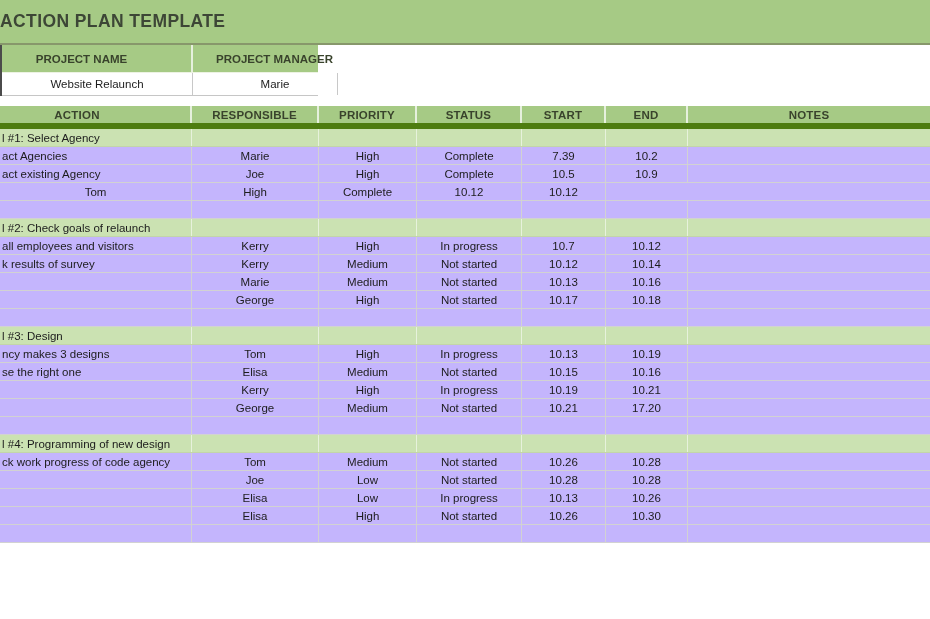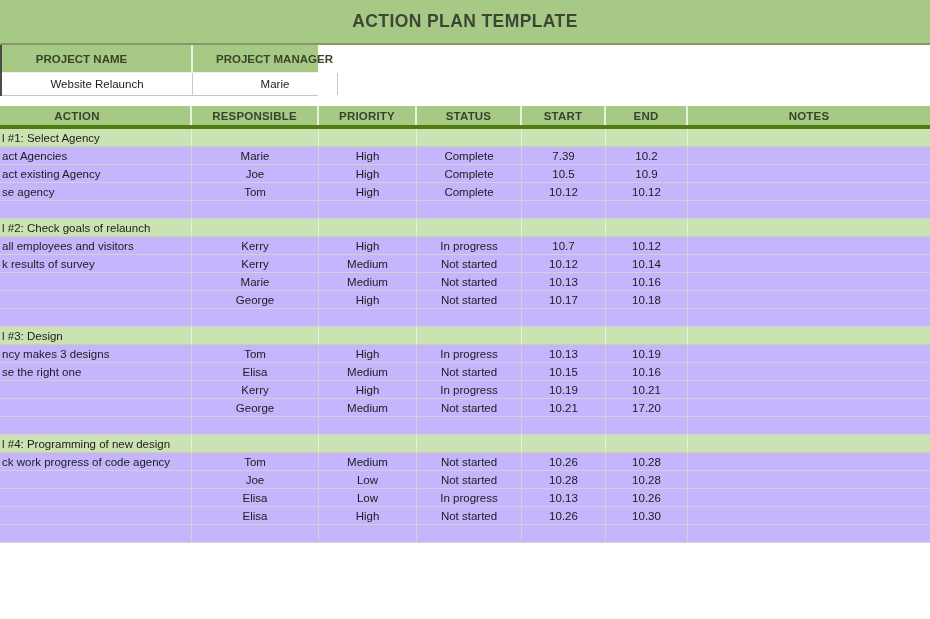--- a/index.html
+++ b/index.html
@@ -6,21 +6,21 @@
   .screen{
     position:relative;width:930px;height:619px;overflow:hidden;background:#ffffff;
     font-family:"Liberation Sans",sans-serif;-webkit-font-smoothing:antialiased;
   }
   
   .banner{
     position:absolute;top:0;left:0;width:100%;height:43px;
     background:var(--banner-green);border-bottom:2px solid #87976b;
   }
   .title{
-    text-align:center;line-height:43px;font-weight:bold;font-size:17.5px;
+    text-align:left;line-height:43px;font-weight:bold;font-size:17.5px;
     color:#3d4636;letter-spacing:.4px;
   }
   
   .project{position:absolute;top:45px;left:0;width:318px;border-left:2px solid #4b4b4b;box-sizing:border-box;}
   .p-row{display:grid;grid-template-columns:191px 125px;gap:20px;}
   .p-head{height:27px;background:var(--header-green);border-bottom:1px solid #edf3e3;}
   .p-val{height:22px;background:#fff;border-bottom:1px solid #c6c6c6;}
   .p-cell{
     display:flex;align-items:center;justify-content:center;overflow:hidden;white-space:nowrap;
     font-size:11.5px;color:#1c1c1c;
@@ -28,21 +28,21 @@
   .p-head .p-cell{font-weight:bold;color:#39432c;border-right:2px solid rgba(255,255,255,.72);}
   .p-val .p-cell{border-right:1px solid #c8c8c8;}
   .p-cell.shift-h{padding-right:30px;}
   .p-cell.shift-v{}
   
   .main-table{position:absolute;top:106px;left:0;width:930px;}
   .row,.header-row{
     display:grid;grid-template-columns:192px 127px 98px 105px 84px 82px auto;
     background:#c4b5fd;border-bottom:1px solid #d2d2d2;box-sizing:border-box;
   }
-  .header-row{height:23px;background:var(--header-green);border-bottom:4px solid #4d7c0f;}
+  .header-row{height:23px;background:var(--header-green);border-bottom:6px solid #4d7c0f;}
   .row{height:18px;}
   .cell{
     display:flex;align-items:center;justify-content:center;overflow:hidden;white-space:nowrap;
     font-size:11.5px;color:#1c1c1c;border-right:1px solid #d2d2d2;
   }
   .c-action{justify-content:flex-start;padding-left:2px;}
   .c-notes{border-right:none;}
   .header-row .cell{font-weight:bold;color:#39432c;border-right:2px solid rgba(255,255,255,.72);letter-spacing:.2px;}
   .header-row .c-action{justify-content:center;padding-left:0;padding-right:36px;}
   .header-row .c-notes{border-right:none;}
@@ -102,21 +102,20 @@
         <div class="row data-row">
           <div class="cell c-action">act existing Agency</div>
           <div class="cell c-responsible">Joe</div>
           <div class="cell c-priority">High</div>
           <div class="cell c-status">Complete</div>
           <div class="cell c-start">10.5</div>
           <div class="cell c-end">10.9</div>
           <div class="cell c-notes"></div>
         </div>
         <div class="row data-row">
-          <div class="cell c-action">se agency</div>
           <div class="cell c-responsible">Tom</div>
           <div class="cell c-priority">High</div>
           <div class="cell c-status">Complete</div>
           <div class="cell c-start">10.12</div>
           <div class="cell c-end">10.12</div>
           <div class="cell c-notes"></div>
         </div>
         <div class="row data-row">
           <div class="cell c-action"></div>
           <div class="cell c-responsible"></div>

